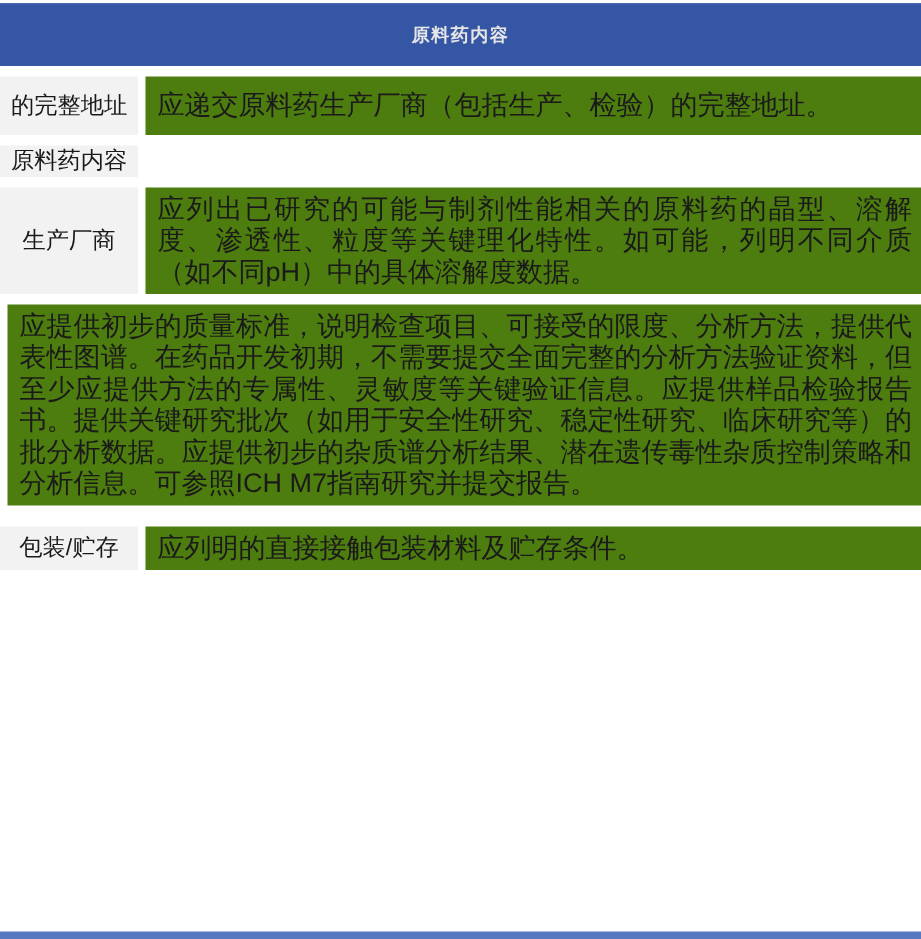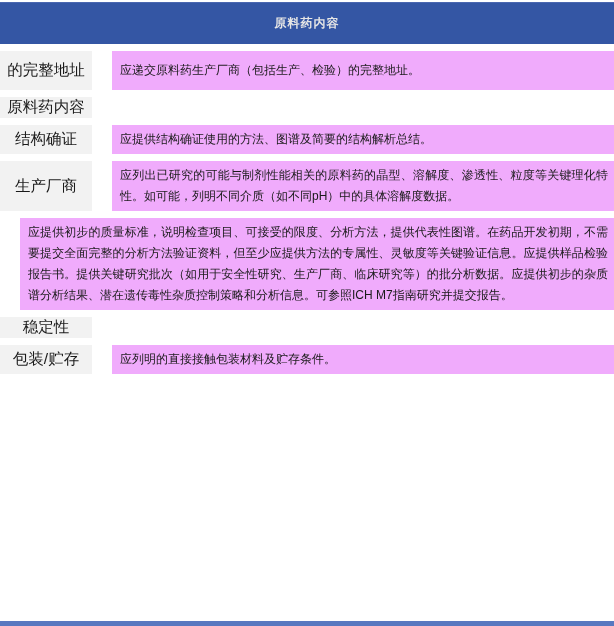--- a/index.html
+++ b/index.html
@@ -46,25 +46,25 @@
     background: #f2f2f2;
     display: flex;
     align-items: center;
     justify-content: center;
     color: #1a1a1a;
     font-size: 15.5px;
     text-align: center;
   }
   .content-cell {
     flex: 1 1 auto;
-    background: #f0abfc;
-    margin-left: 20px;
+    background: #4d7c0f;
+    margin-left: 5px;
     padding: 4px 6px 4px 8px;
     color: #1a1a1a;
-    font-size: 12px;
+    font-size: 18px;
     line-height: 21px;
     text-align: justify;
     text-justify: inter-ideograph;
   }
   .row.pad-lg .content-cell {
     padding-top: 9px;
     padding-bottom: 9px;
   }
   .bottom-bar {
     position: absolute;
@@ -87,36 +87,31 @@
 
     <div class="row pad-lg">
       <div class="label-cell">的完整地址</div>
       <div class="content-cell">应递交原料药生产厂商（包括生产、检验）的完整地址。</div>
     </div>
 
     <div class="row">
       <div class="label-cell">原料药内容</div>
     </div>
 
-    <div class="row">
-      <div class="label-cell">结构确证</div>
-      <div class="content-cell">应提供结构确证使用的方法、图谱及简要的结构解析总结。</div>
-    </div>
 
     <div class="row">
       <div class="label-cell">生产厂商</div>
       <div class="content-cell">应列出已研究的可能与制剂性能相关的原料药的晶型、溶解度、渗透性、粒度等关键理化特性。如可能，列明不同介质（如不同pH）中的具体溶解度数据。</div>
     </div>
 
     <div class="row">
-      <div class="content-cell">应提供初步的质量标准，说明检查项目、可接受的限度、分析方法，提供代表性图谱。在药品开发初期，不需要提交全面完整的分析方法验证资料，但至少应提供方法的专属性、灵敏度等关键验证信息。应提供样品检验报告书。提供关键研究批次（如用于安全性研究、生产厂商、临床研究等）的批分析数据。应提供初步的杂质谱分析结果、潜在遗传毒性杂质控制策略和分析信息。可参照ICH M7指南研究并提交报告。</div>
+      <div class="content-cell">应提供初步的质量标准，说明检查项目、可接受的限度、分析方法，提供代表性图谱。在药品开发初期，不需要提交全面完整的分析方法验证资料，但至少应提供方法的专属性、灵敏度等关键验证信息。应提供样品检验报告书。提供关键研究批次（如用于安全性研究、稳定性研究、临床研究等）的批分析数据。应提供初步的杂质谱分析结果、潜在遗传毒性杂质控制策略和分析信息。可参照ICH M7指南研究并提交报告。</div>
     </div>
 
     <div class="row">
-      <div class="label-cell">稳定性</div>
     </div>
 
     <div class="row">
       <div class="label-cell">包装/贮存</div>
       <div class="content-cell">应列明的直接接触包装材料及贮存条件。</div>
     </div>
 
   </div>
   <div class="bottom-bar"></div>
 </div>

